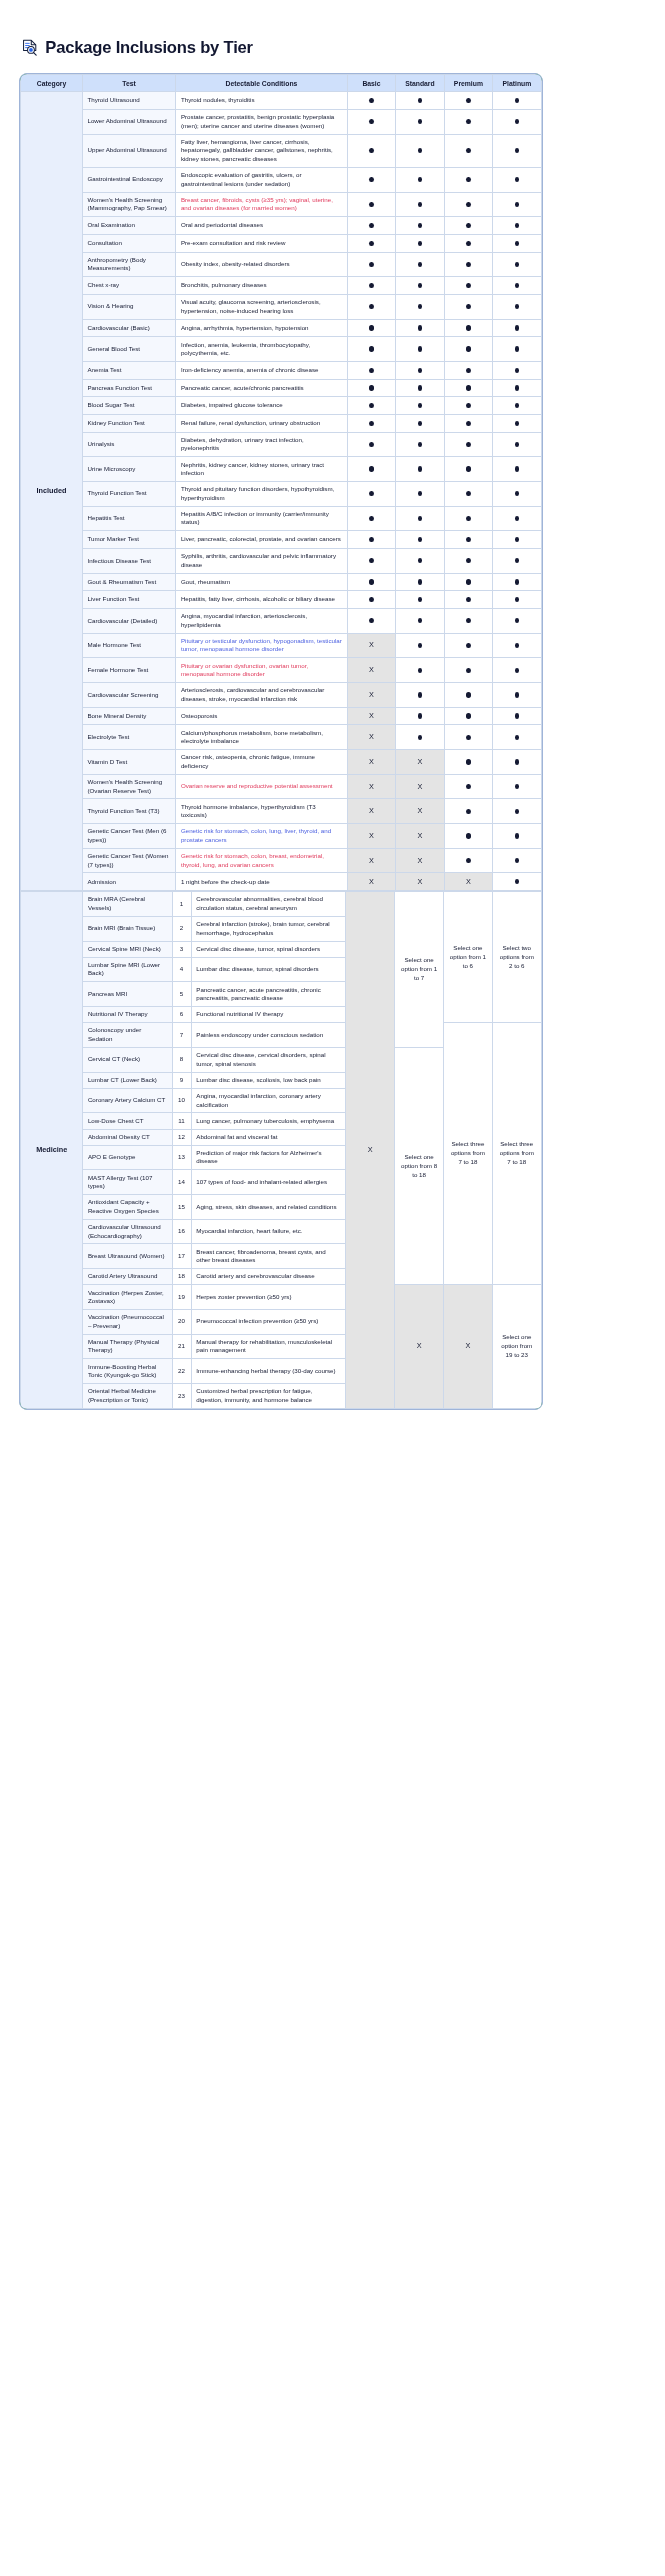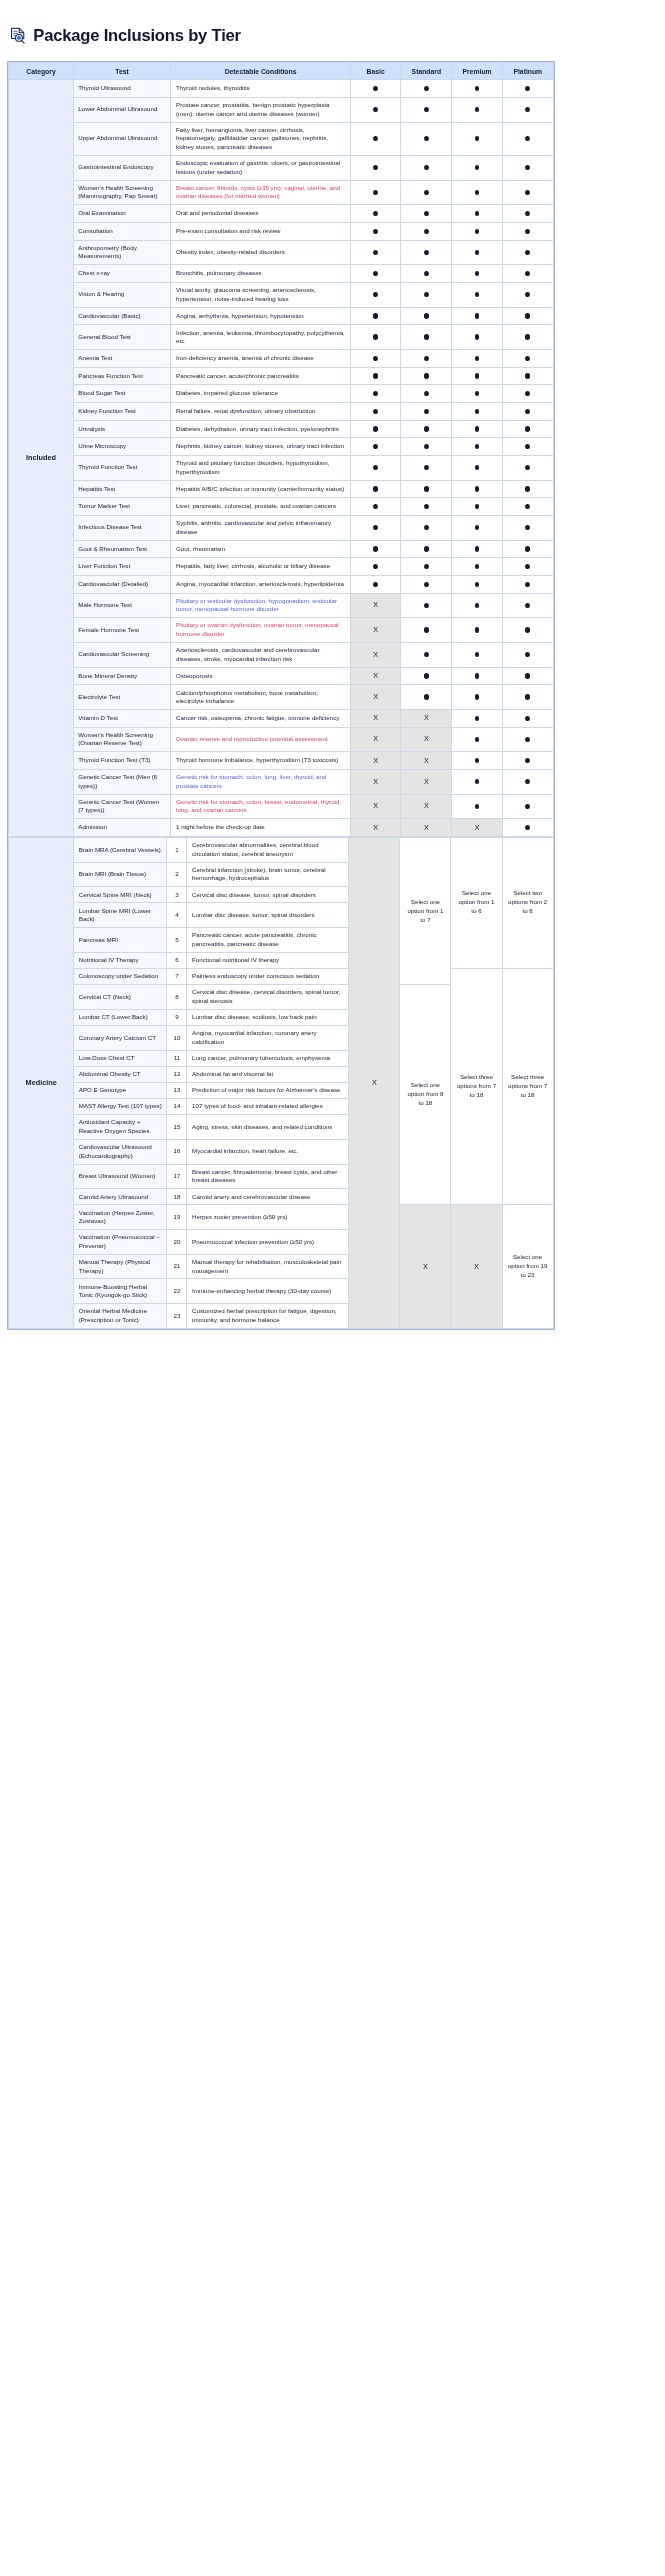--- a/index.html
+++ b/index.html
@@ -4,39 +4,39 @@
 <style>
   * { box-sizing: border-box; }
   html, body {
     margin: 0; padding: 0;
     background: #ffffff;
     font-family: "Liberation Sans", sans-serif;
     color: #161b33;
   }
   body { width: 666px; }
 
-  .page { width: 562px; padding: 4px; }
+  .page { width: 562px; padding: 16px; }
 
   .page-title {
     display: flex;
     align-items: center;
     gap: 6px;
     font-size: 16.6px;
     font-weight: 700;
     color: #121731;
     letter-spacing: -0.2px;
     padding: 15.3px 0 0 5.3px;
     height: 48px;
   }
   .title-icon { width: 18px; height: 18px; flex: 0 0 18px; display:block; }
 
   .table-wrap {
     margin: 9.3px 3.3px 10.7px 3.3px;
     border: 0.7px solid #9fb4d8;
-    border-radius: 0;
+    border-radius: 8px;
     overflow: hidden;
     background: #15803d;
   }
 
   table.tier {
     width: 100%;
     border-collapse: collapse;
     table-layout: fixed;
     font-size: 6.2px;
     line-height: 1.38;

